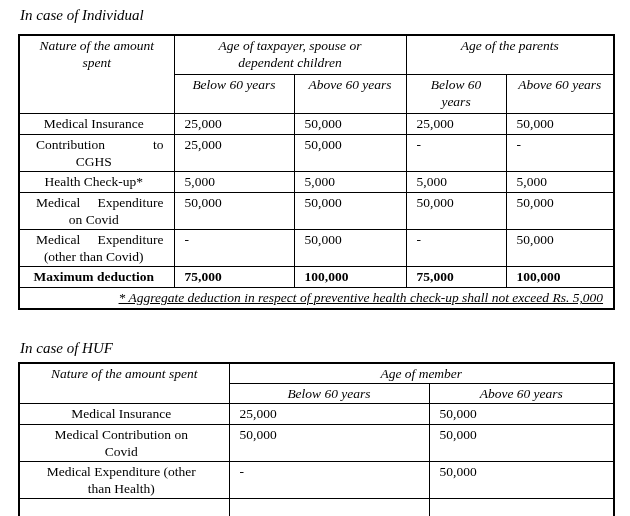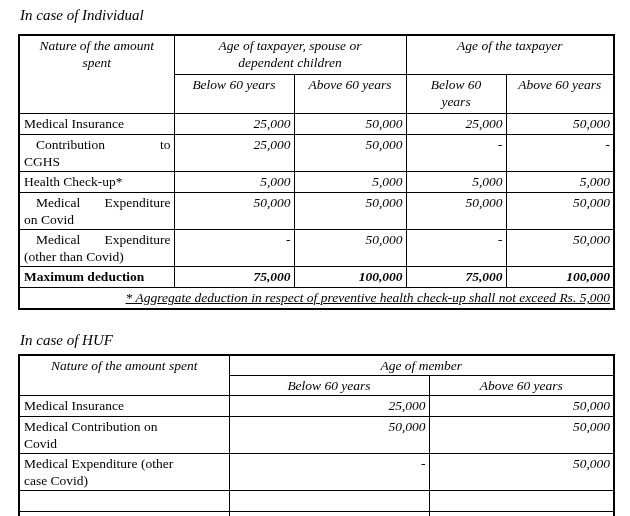--- a/index.html
+++ b/index.html
@@ -11,49 +11,49 @@
   }
   .page { padding: 5px 0 0 18px; }
   .doc-heading {
     font-size: 15px;
     font-style: italic;
     font-weight: normal;
     margin: 0;
     padding: 2px 0 0 2px;
   }
   .heading-individual { margin-bottom: 10px; }
-  .heading-huf { margin-top: 20px; margin-bottom: 5px; }
+  .heading-huf { margin-top: 28px; margin-bottom: 5px; }
 
   table.doc-table {
     border-collapse: collapse;
     table-layout: fixed;
     width: 595px;
     border: 2px solid #000;
   }
   .doc-table th, .doc-table td {
     border: 1px solid #000;
     font-size: 13.5px;
     line-height: 17px;
-    padding: 1px 3px;
+    padding: 1px 10px;
     vertical-align: top;
     overflow: hidden;
   }
   .doc-table th {
     font-weight: normal;
     font-style: italic;
     text-align: center;
     white-space: pre-line;
   }
   .individual-table .hrow1 th { height: 36px; }
   .individual-table .hrow2 th { height: 36px; }
   .huf-table .hrow1 th { height: 17px; }
   .huf-table .hrow2 th { height: 17px; }
   .doc-table td { height: 18px; }
-  .doc-table td.label-cell { text-align: left; padding-left: 4px; }
-  .doc-table td.value-cell { text-align: right; font-style: italic; }
+  .doc-table td.label-cell { text-align: center; padding-left: 4px; }
+  .doc-table td.value-cell { text-align: left; }
   .doc-table tr.bold-row td { font-weight: bold; }
   .huf-table tr.bold-row td { height: 22px; vertical-align: middle; }
   .justify-line { display: flex; justify-content: space-between; margin-left: 12px; }
   td.footnote-cell {
     font-style: italic;
     text-decoration: underline;
     text-align: right;
     padding-left: 4px;
     height: 18px;
   }
@@ -72,21 +72,21 @@
         <col style="width:112px">
         <col style="width:100px">
         <col style="width:108px">
     </colgroup>
     <thead>
       <tr class="hrow1">
         <th rowspan="2">Nature of the amount
 spent</th>
         <th colspan="2">Age of taxpayer, spouse or
 dependent children</th>
-        <th colspan="2">Age of the taxpayer</th>
+        <th colspan="2">Age of the parents</th>
       </tr>
       <tr class="hrow2">
         <th>Below 60 years</th>
         <th>Above 60 years</th>
         <th>Below 60
 years</th>
         <th>Above 60 years</th>
       </tr>
     </thead>
     <tbody id="individual-tbody">
@@ -194,21 +194,21 @@
           <td class="label-cell">
             <div>Medical Contribution on</div>
             <div>Covid</div>
           </td>
           <td class="value-cell">50,000</td>
           <td class="value-cell">50,000</td>
         </tr>
         <tr>
           <td class="label-cell">
             <div>Medical Expenditure (other</div>
-            <div>case Covid)</div>
+            <div>than Health)</div>
           </td>
           <td class="value-cell">-</td>
           <td class="value-cell">50,000</td>
         </tr>
         <tr>
           <td class="label-cell">
             <div></div>
           </td>
           <td class="value-cell"></td>
           <td class="value-cell"></td>

